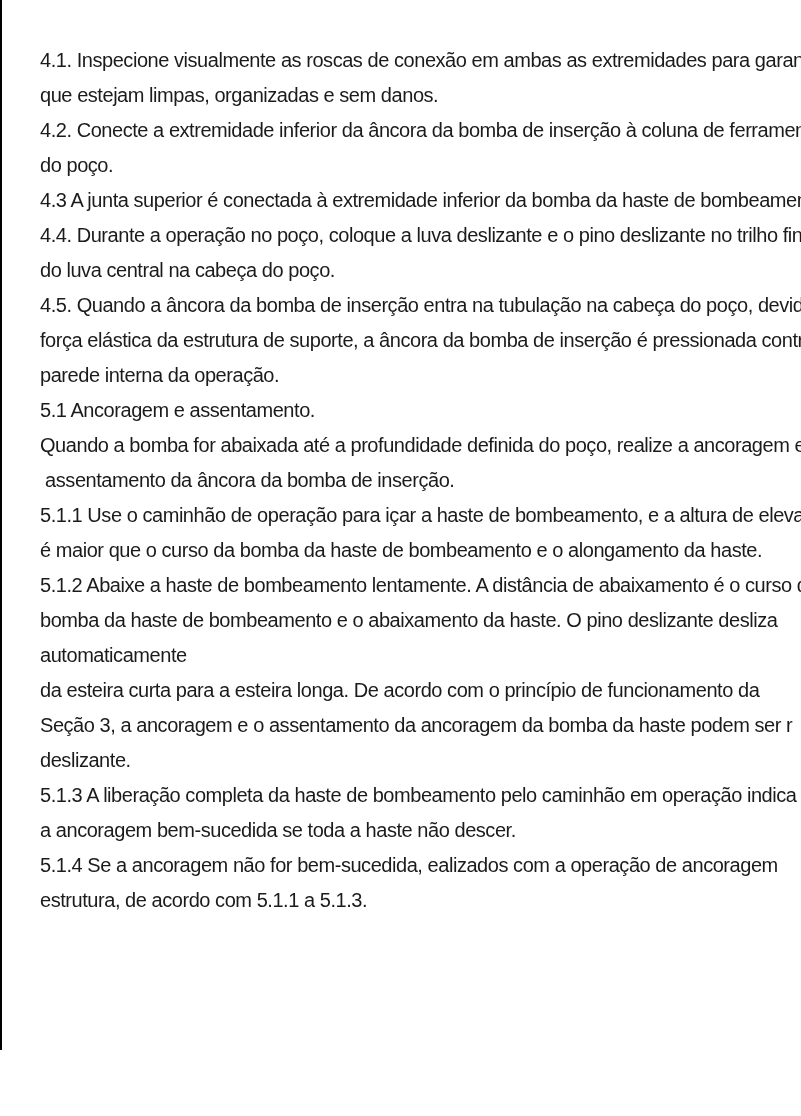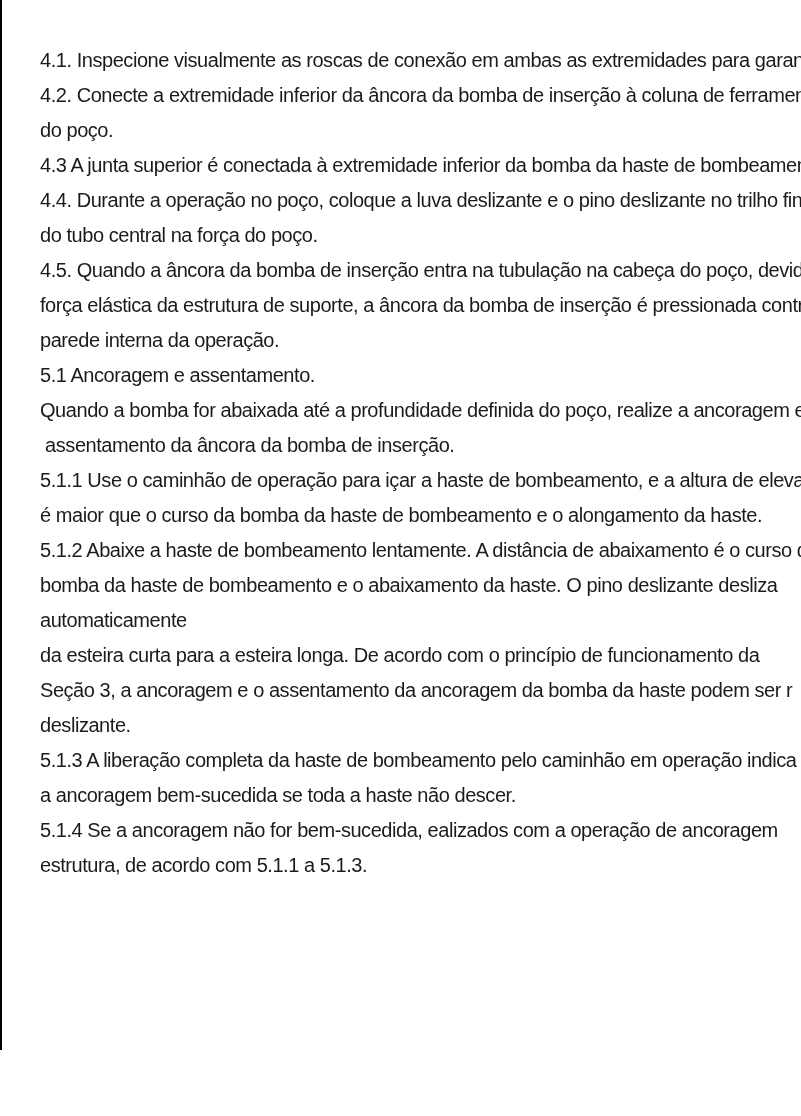--- a/index.html
+++ b/index.html
@@ -37,25 +37,26 @@
     font-weight: 400;
   }
 </style>
 </head>
 <body>
 
 <div class="left-edge-line"></div>
 
 <div class="document-page">
   <div class="doc-line">4.1. Inspecione visualmente as roscas de conexão em ambas as extremidades para garantir</div>
+  <div class="doc-line">que estejam limpas, organizadas e sem danos.</div>
   <div class="doc-line">4.2. Conecte a extremidade inferior da âncora da bomba de inserção à coluna de ferramentas</div>
   <div class="doc-line">do poço.</div>
   <div class="doc-line">4.3 A junta superior é conectada à extremidade inferior da bomba da haste de bombeamento.</div>
   <div class="doc-line">4.4. Durante a operação no poço, coloque a luva deslizante e o pino deslizante no trilho final</div>
-  <div class="doc-line">do tubo central na força do poço.</div>
+  <div class="doc-line">do luva central na cabeça do poço.</div>
   <div class="doc-line">4.5. Quando a âncora da bomba de inserção entra na tubulação na cabeça do poço, devido à</div>
   <div class="doc-line">força elástica da estrutura de suporte, a âncora da bomba de inserção é pressionada contra a</div>
   <div class="doc-line">parede interna da operação.</div>
   <div class="doc-line">5.1 Ancoragem e assentamento.</div>
   <div class="doc-line">Quando a bomba for abaixada até a profundidade definida do poço, realize a ancoragem e o</div>
   <div class="doc-line"> assentamento da âncora da bomba de inserção.</div>
   <div class="doc-line">5.1.1 Use o caminhão de operação para içar a haste de bombeamento, e a altura de elevação</div>
   <div class="doc-line">é maior que o curso da bomba da haste de bombeamento e o alongamento da haste.</div>
   <div class="doc-line">5.1.2 Abaixe a haste de bombeamento lentamente. A distância de abaixamento é o curso da</div>
   <div class="doc-line">bomba da haste de bombeamento e o abaixamento da haste. O pino deslizante desliza</div>

